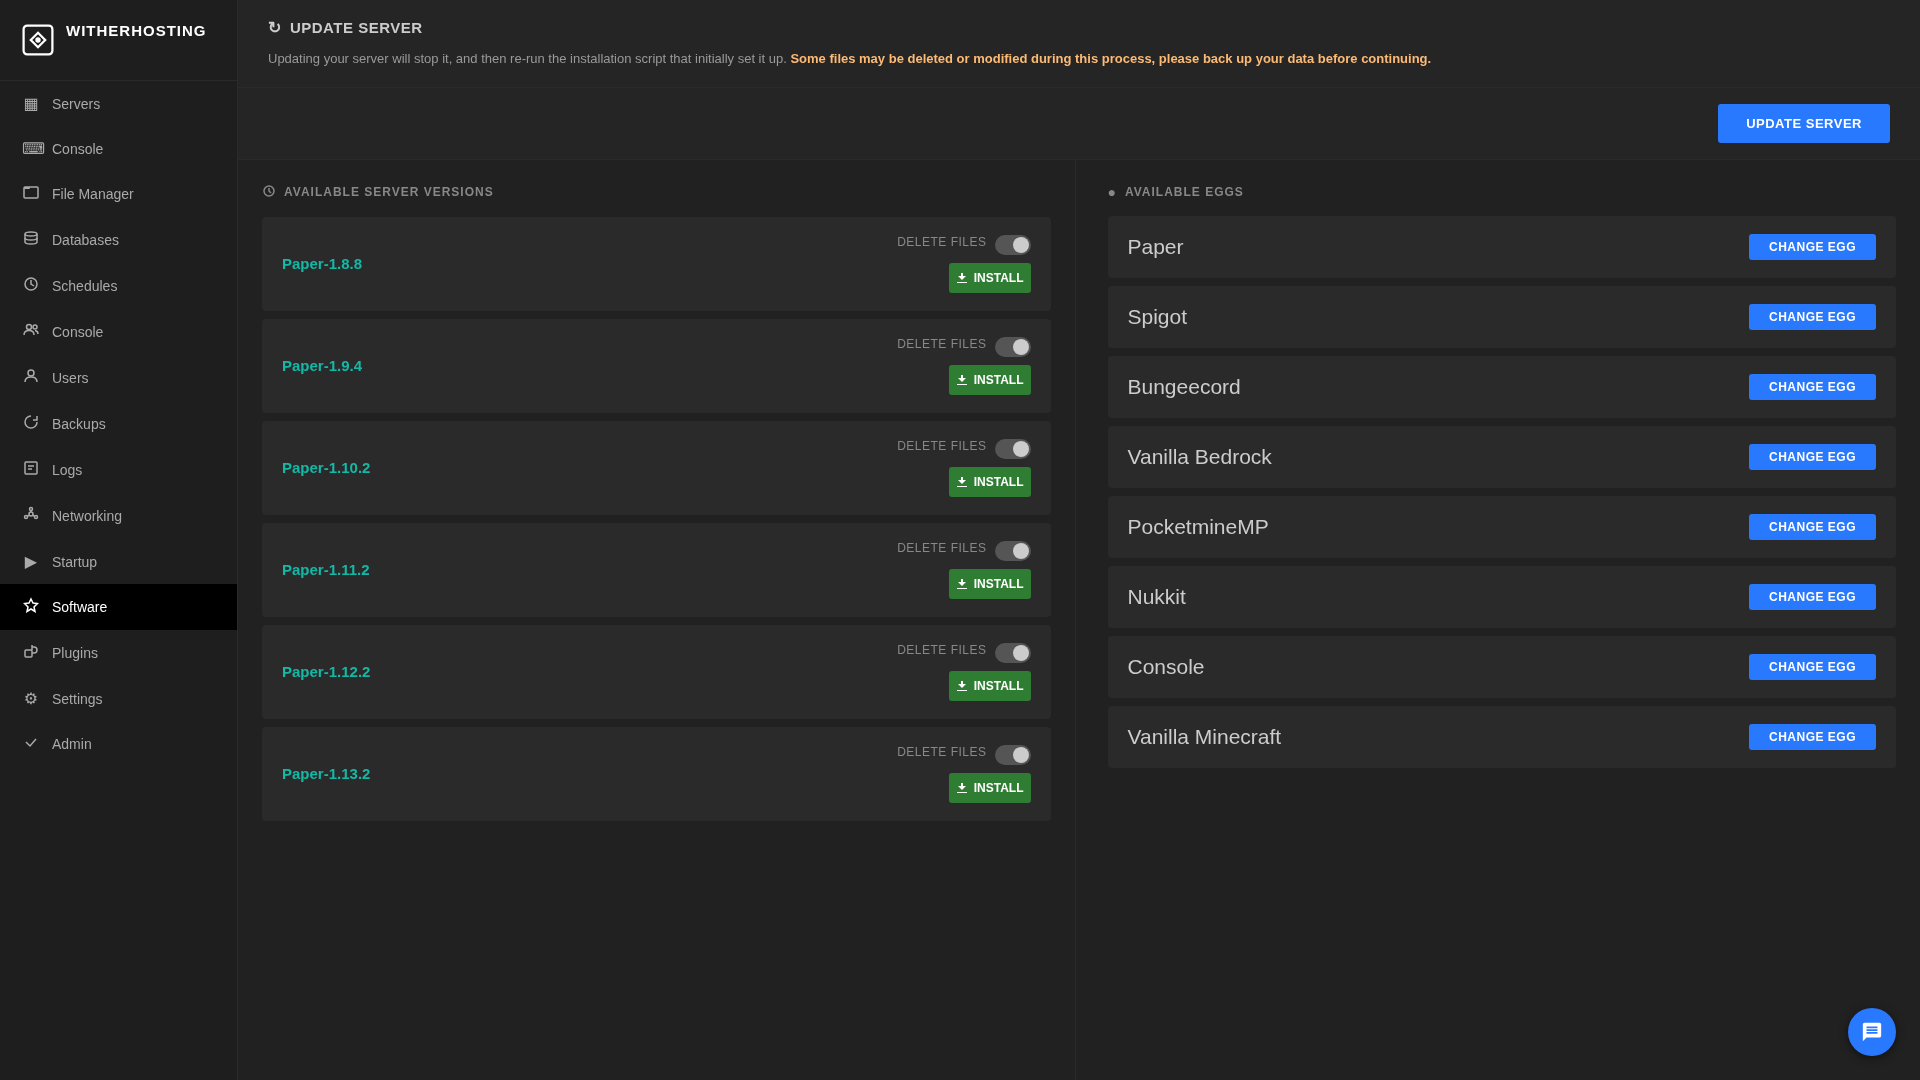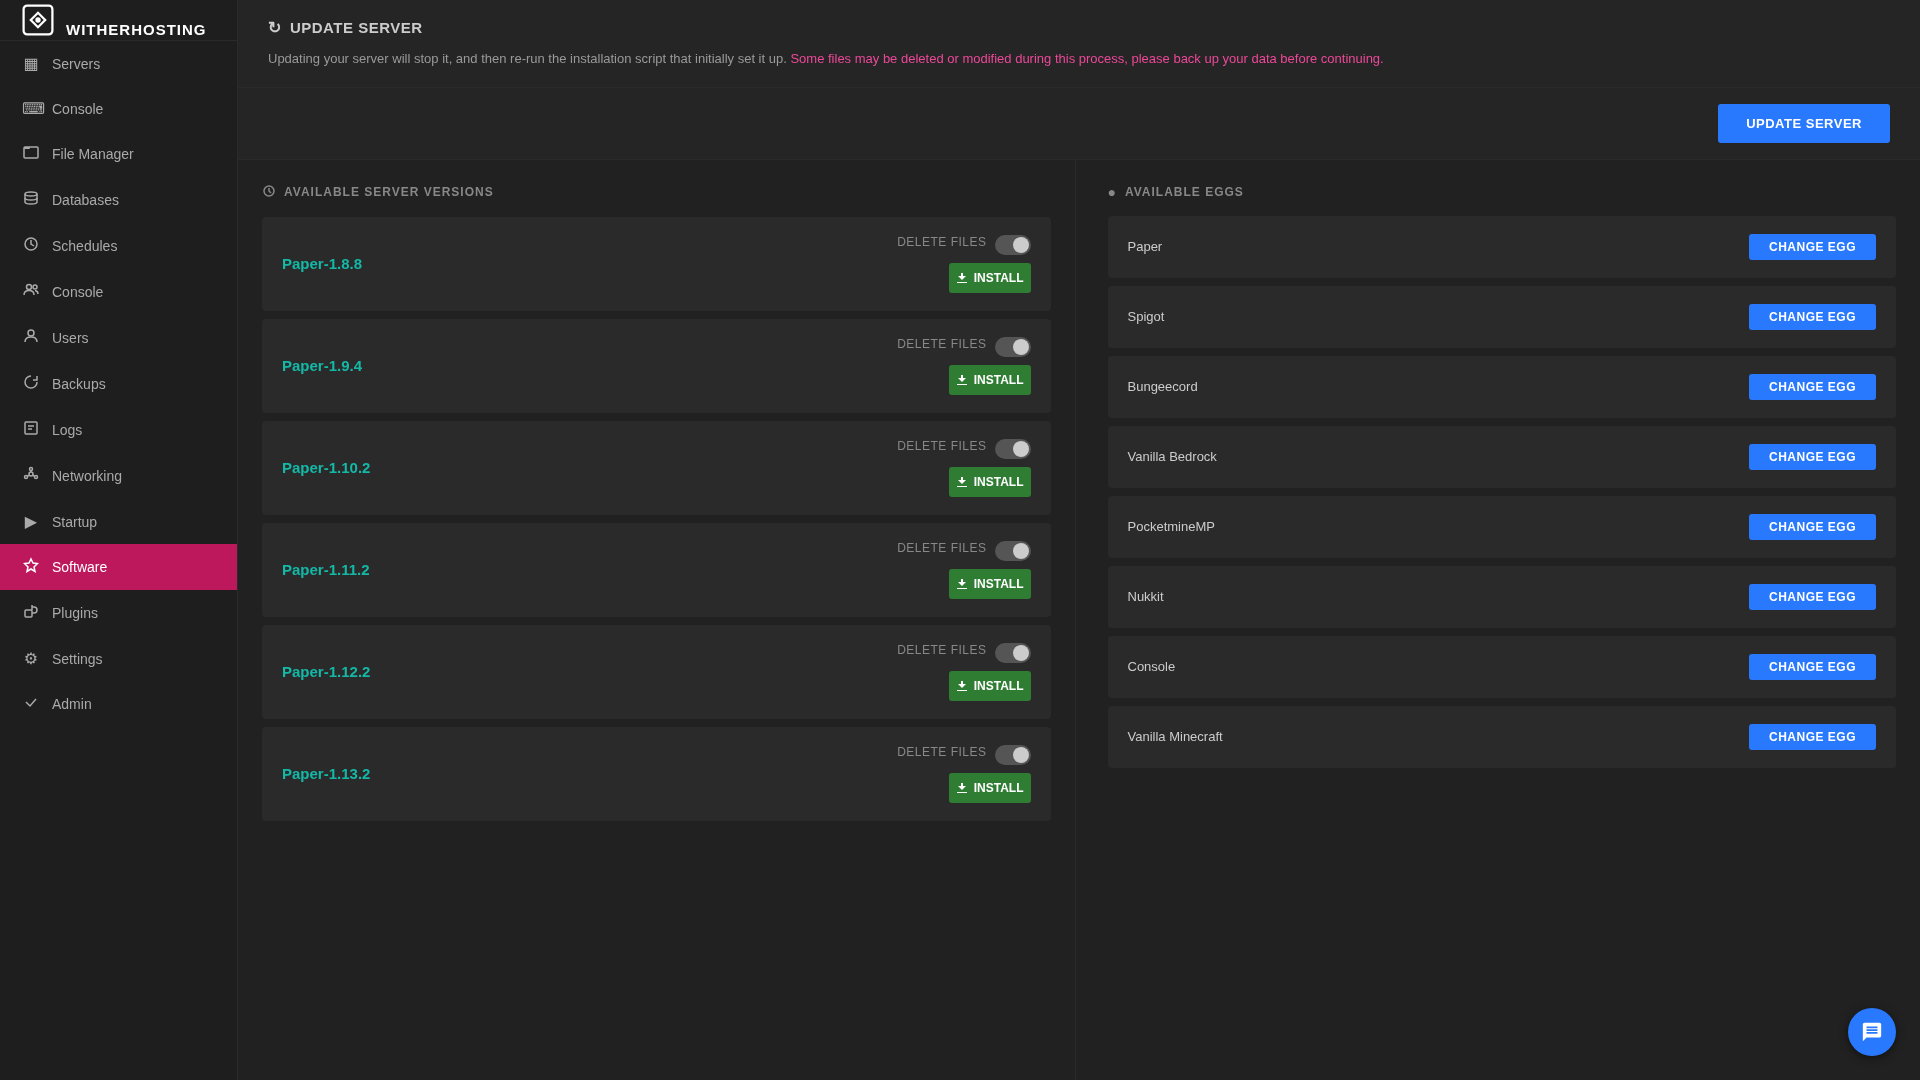--- a/index.html
+++ b/index.html
@@ -18,22 +18,22 @@
       width: 238px;
       min-width: 238px;
       background: #1e1e1e;
       display: flex;
       flex-direction: column;
       border-right: 1px solid #2a2a2a;
       overflow-y: auto;
     }
     #logo-area {
       display: flex;
-      align-items: flex-end;
-      padding: 2px 20px;
+      align-items: flex-start;
+      padding: 22px 20px;
       gap: 10px;
       border-bottom: 1px solid #2a2a2a;
     }
     #logo-icon {
       width: 36px;
       height: 36px;
     }
     #logo-text {
       color: #fff;
       font-weight: 700;
@@ -43,21 +43,21 @@
     .nav-item {
       display: flex;
       align-items: center;
       gap: 12px;
       padding: 13px 22px;
       color: #aaa;
       cursor: pointer;
       transition: background 0.15s;
       font-size: 14px;
     }
-    .nav-item.active { background: #be185d; color: #fff; }
+    .nav-item.active { background: #000000; color: #fff; }
     .nav-icon {
       width: 18px;
       text-align: center;
       font-size: 16px;
       flex-shrink: 0;
     }
 
     
     #main {
       flex: 1;
@@ -81,22 +81,22 @@
       margin-bottom: 12px;
       text-transform: uppercase;
       letter-spacing: 0.5px;
     }
     #update-description {
       font-size: 13px;
       color: #999;
       line-height: 1.5;
     }
     #update-description strong {
-      color: #ec4899;
-      font-weight: 400;
+      color: #fdba74;
+      font-weight: 700;
       text-align: right;
     }
     #update-server-btn-container {
       display: flex;
       justify-content: flex-end;
       padding: 16px 30px;
       background: #252525;
       border-bottom: 1px solid #2a2a2a;
     }
     .btn-update-server {
@@ -214,21 +214,21 @@
     .egg-card {
       background: #2a2a2a;
       border-radius: 4px;
       padding: 18px 20px;
       margin-bottom: 8px;
       display: flex;
       align-items: center;
       justify-content: space-between;
     }
     .egg-name {
-      font-size: 13px;
+      font-size: 21px;
       color: #ccc;
       font-weight: 500;
     }
     .btn-change-egg {
       background: #2979ff;
       color: #fff;
       border: none;
       padding: 6px 20px;
       font-size: 12px;
       font-weight: 700;

